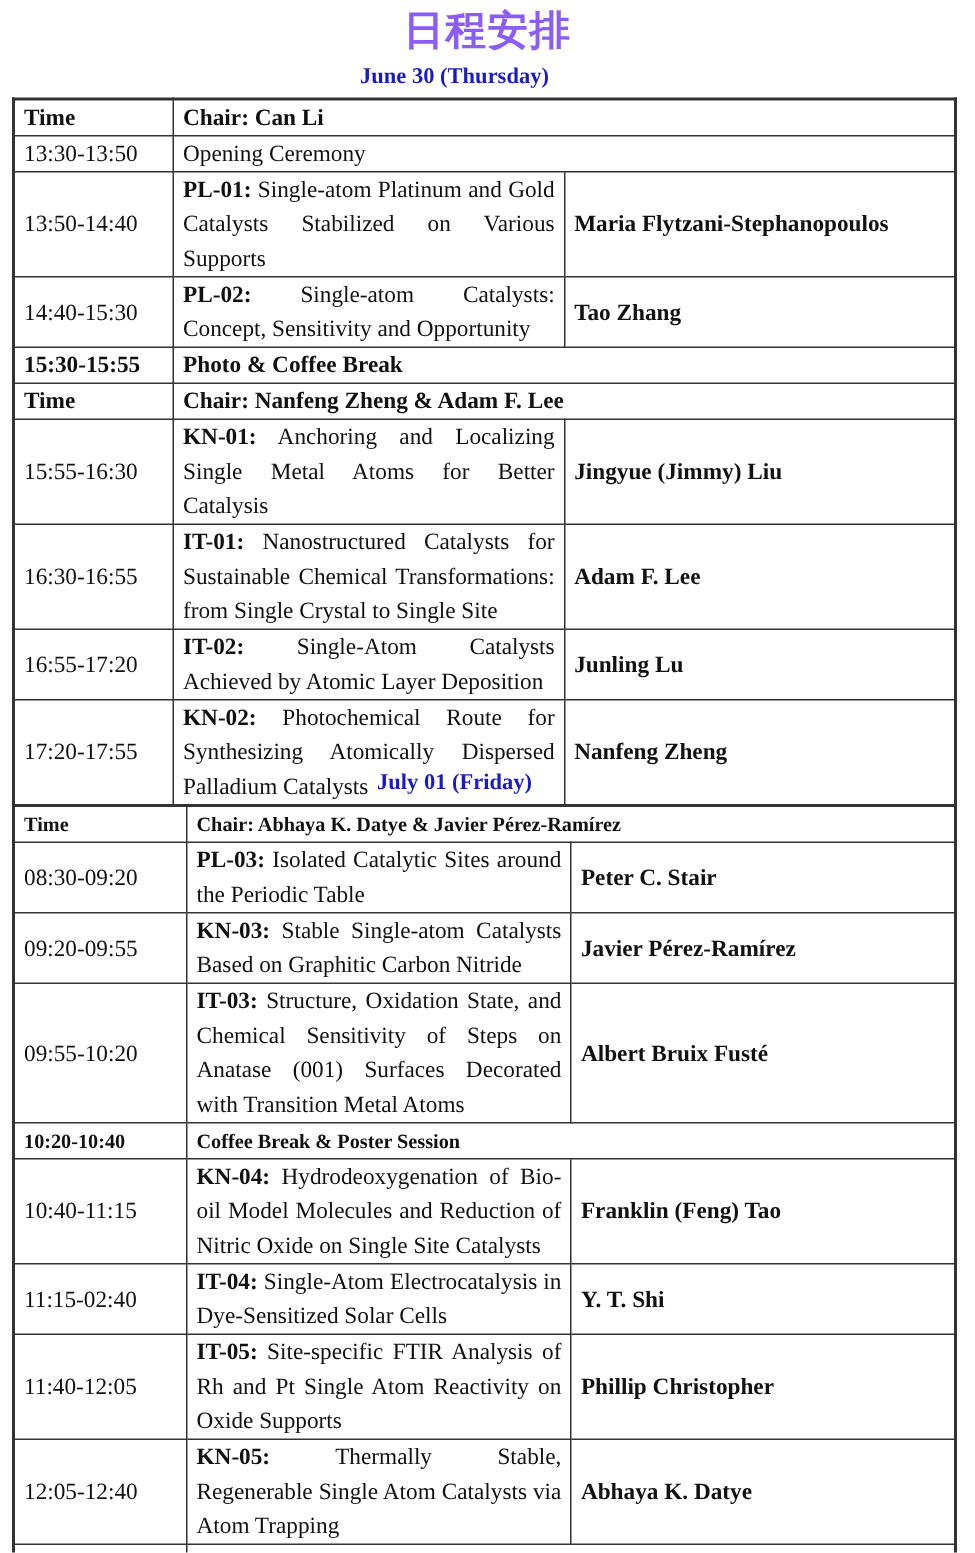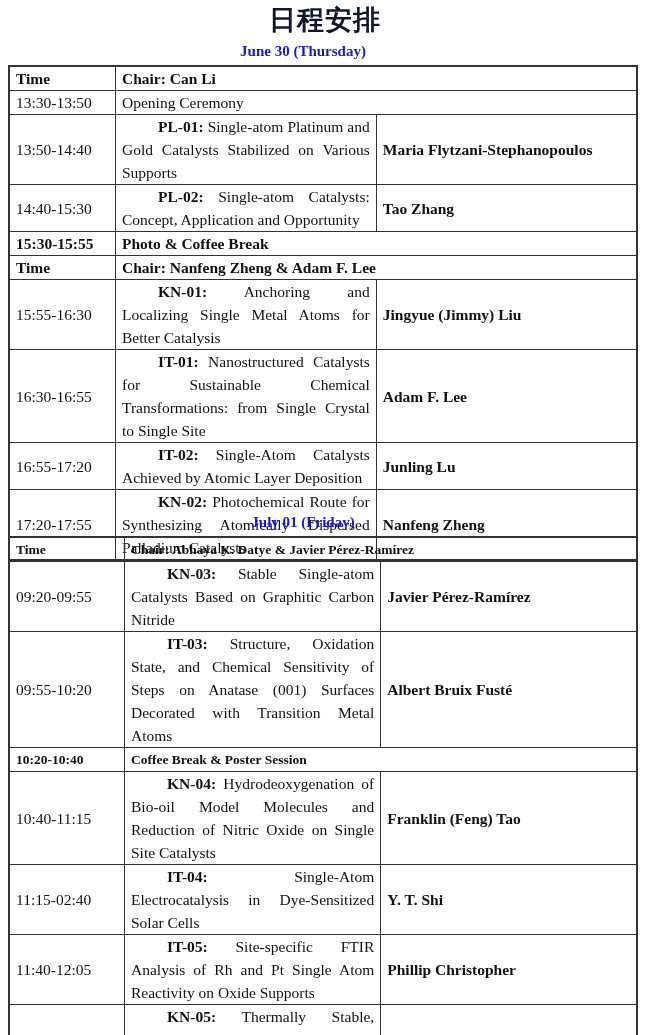--- a/index.html
+++ b/index.html
@@ -3,21 +3,21 @@
 <meta charset="utf-8">
 <style>
   html, body { margin: 0; padding: 0; background: #ffffff; }
   body {
     width: 650px; height: 1035px; overflow: hidden; position: relative;
     font-family: "Liberation Serif", serif; color: #111;
   }
   .page-title {
     position: absolute; left: 0; top: 2px; width: 650px; text-align: center;
     font-family: Liberation Serif, serif; font-weight: bold; font-size: 27px;
-    letter-spacing: 1px; color: #0f172a;
+    letter-spacing: 1px; color: #8b5cf6;
   }
   .day-title {
     position: absolute; left: 0; width: 606px; text-align: center;
     font-weight: bold; font-size: 15px; color: #1a1acc;
   }
   table.sched {
     position: absolute; left: 8px; width: 630px;
     border-collapse: collapse; table-layout: fixed;
     border: 2px solid #333;
   }
@@ -25,21 +25,21 @@
     border: 1.5px solid #333; padding: 0 6px; vertical-align: middle;
     font-size: 15.5px; line-height: 23px;
   }
   .t1 td.time { width: 93px; }
   .t1 td.talk { width: 357px; }
   .t2 td.time { width: 102px; }
   .t2 td.talk { width: 312px; }
   td.talk { text-align: justify; }
   td.speaker { font-weight: bold; margin-top: 14px; }
   td.spk-just { text-align: justify; text-align-last: left; }
-  .b { font-weight: bold; margin-left: 36px; }
+  .b { font-weight: bold; }
   tr.hdr td { font-weight: bold; margin-left: 42px; }
   tr.brk td { font-weight: bold; }
   .t2 tr.hdr td, .t2 tr.brk-small td { font-size: 13.5px; }
   .t2 td { line-height: 23.5px; }
 </style>
 </head>
 <body>
 
 <div class="page-title">日程安排</div>
 
@@ -54,21 +54,21 @@
     <td class="time">13:30-13:50</td>
     <td colspan="2">Opening Ceremony</td>
   </tr>
   <tr>
     <td class="time">13:50-14:40</td>
     <td class="talk"><span class="b">PL-01:</span> <span>Single-atom Platinum and Gold Catalysts Stabilized on Various Supports</span></td>
     <td class="speaker">Maria Flytzani-Stephanopoulos</td>
   </tr>
   <tr>
     <td class="time">14:40-15:30</td>
-    <td class="talk"><span class="b">PL-02:</span> <span>Single-atom Catalysts: Concept, Application and Opportunity</span></td>
+    <td class="talk"><span class="b">PL-02:</span> <span>Single-atom Catalysts: Concept, Sensitivity and Opportunity</span></td>
     <td class="speaker">Tao Zhang</td>
   </tr>
   <tr class="brk">
     <td class="time">15:30-15:55</td>
     <td colspan="2">Photo &amp; Coffee Break</td>
   </tr>
   <tr class="hdr">
     <td class="time">Time</td>
     <td colspan="2">Chair: Nanfeng Zheng &amp; Adam F. Lee</td>
   </tr>
@@ -94,20 +94,25 @@
   </tr>
 </tbody>
   </table>
 
 <div class="day-title" style="top:514px;">July 01 (Friday)</div>
 <table class="sched t2" style="top:536px;">
   <tbody>
       <tr class="hdr">
     <td class="time">Time</td>
     <td colspan="2">Chair: Abhaya K. Datye &amp; Javier Pérez-Ramírez</td>
+  </tr>
+  <tr>
+    <td class="time">08:30-09:20</td>
+    <td class="talk"><span class="b">PL-03:</span> <span>Isolated Catalytic Sites around the Periodic Table</span></td>
+    <td class="speaker">Peter C. Stair</td>
   </tr>
   <tr>
     <td class="time">09:20-09:55</td>
     <td class="talk"><span class="b">KN-03:</span> <span>Stable Single-atom Catalysts Based on Graphitic Carbon Nitride</span></td>
     <td class="speaker">Javier Pérez-Ramírez</td>
   </tr>
   <tr>
     <td class="time">09:55-10:20</td>
     <td class="talk"><span class="b">IT-03:</span> <span>Structure, Oxidation State, and Chemical Sensitivity of Steps on Anatase (001) Surfaces Decorated with Transition Metal Atoms</span></td>
     <td class="speaker">Albert Bruix Fusté</td>

